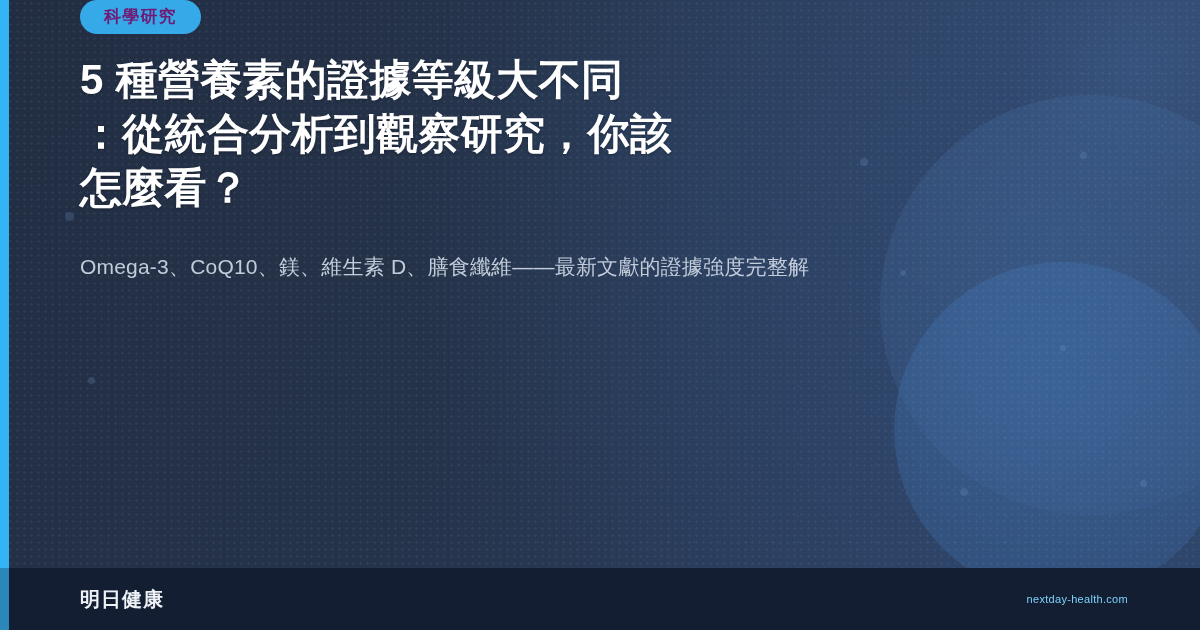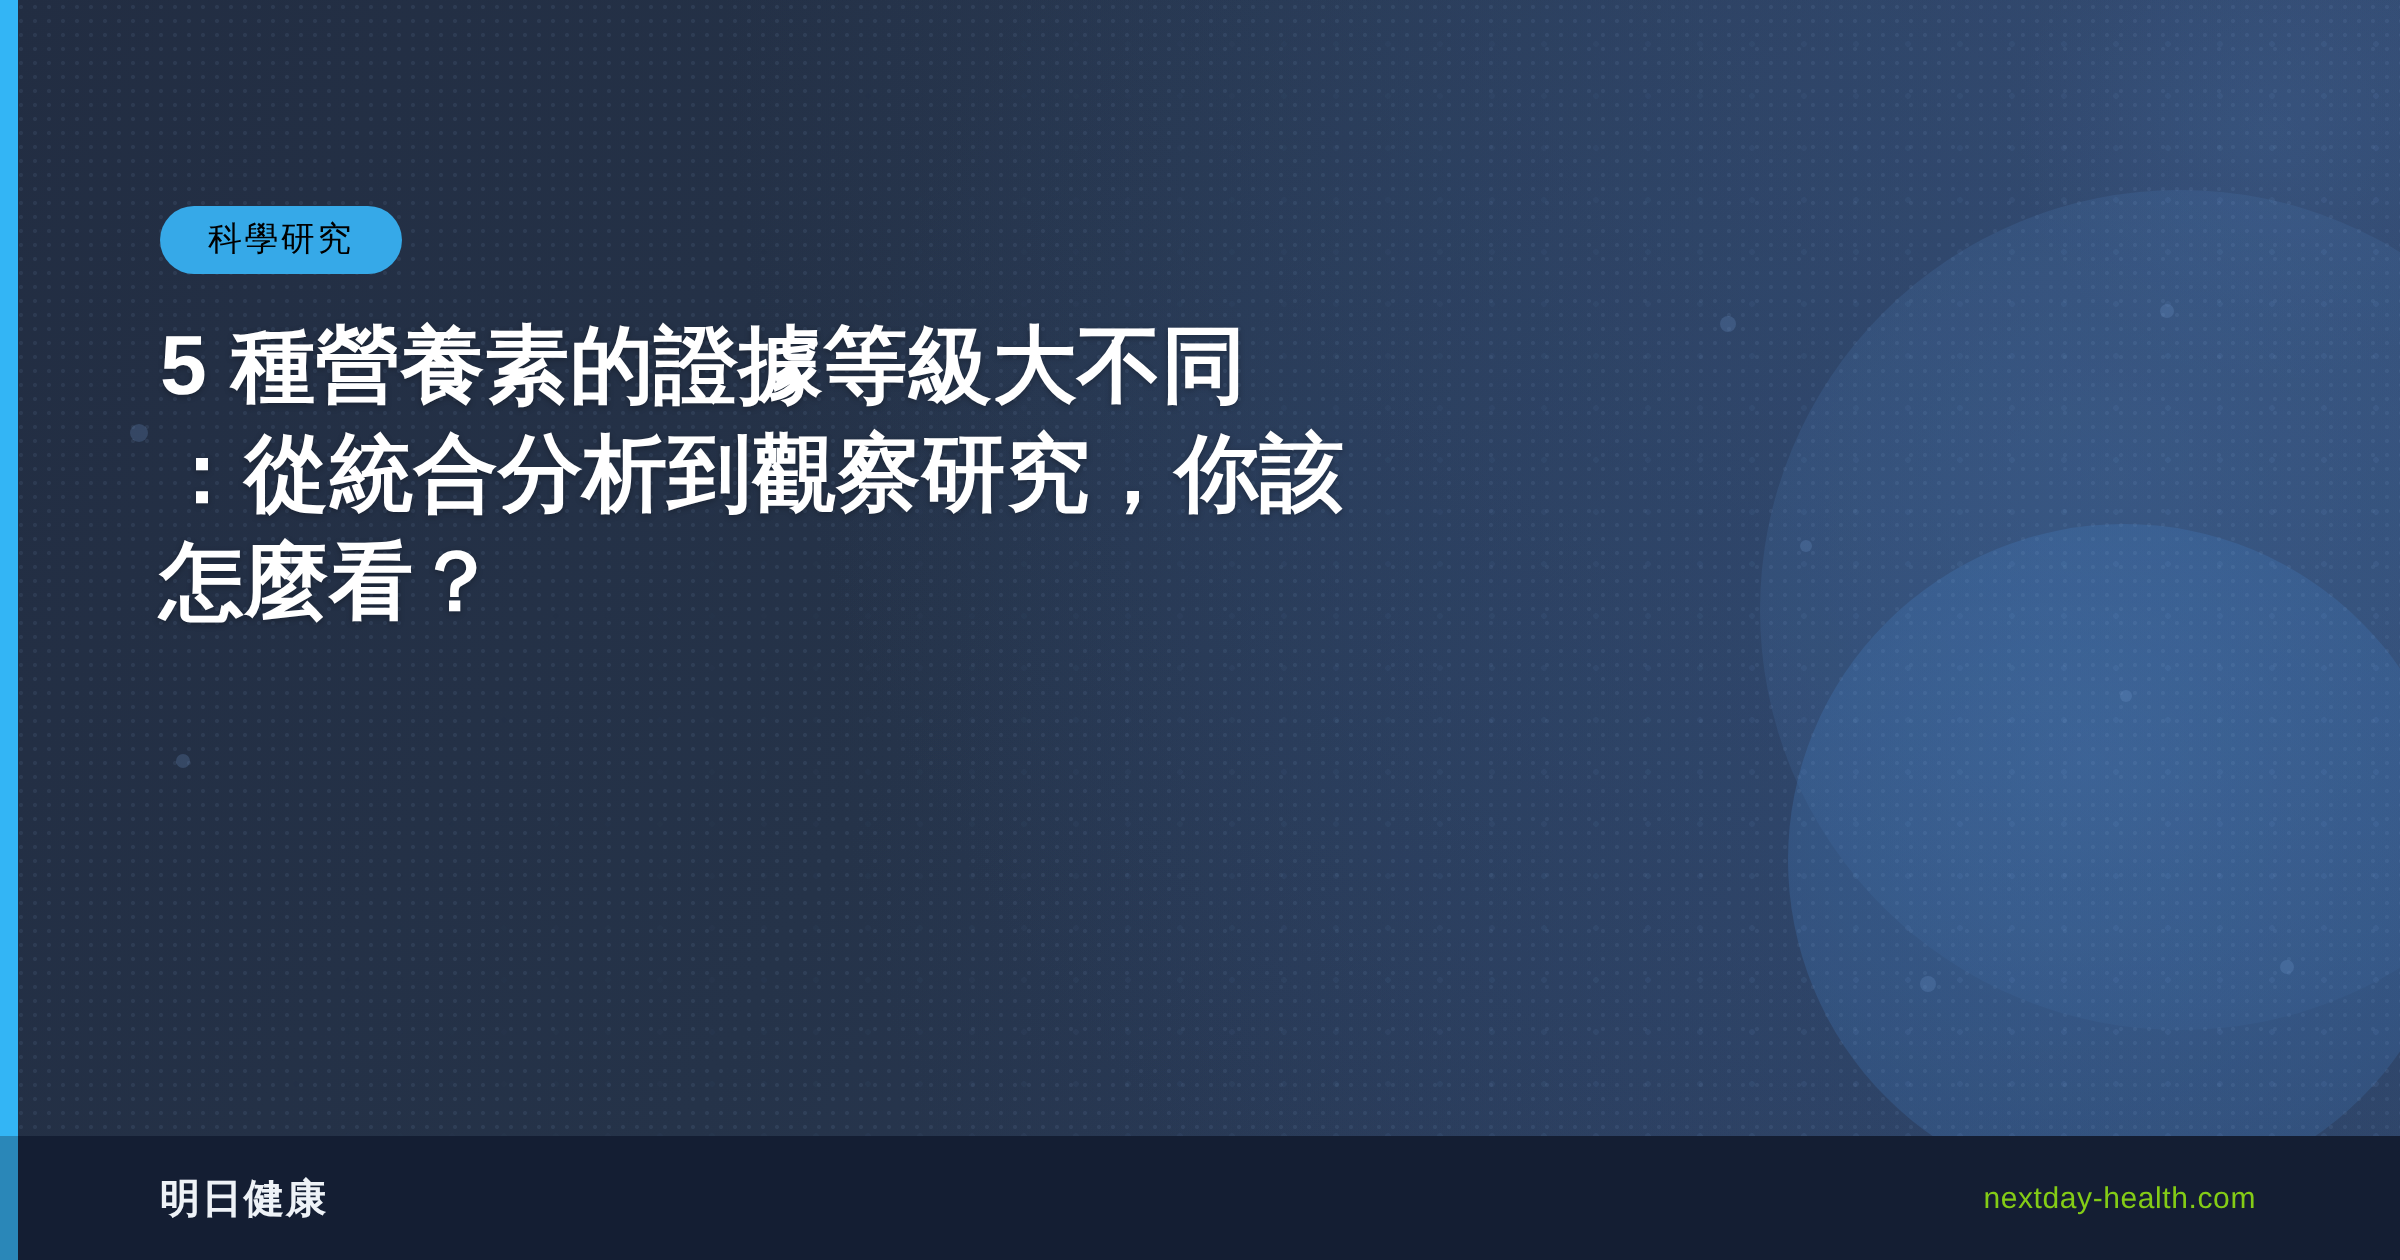--- a/index.html
+++ b/index.html
@@ -103,27 +103,26 @@
   .content {
     position: absolute;
     left: 80px;
     top: 0;
     width: 1000px;
     z-index: 4;
   }
 
   .badge {
     display: inline-block;
-    margin-top: 103px;
     padding: 8px 24px 9px;
     border-radius: 19px;
     background: #36a9e8;
-    color: #000000;
+    color: #701a75;
     font-size: 17px;
-    font-weight: normal;
+    font-weight: bold;
     letter-spacing: 1.2px;
     line-height: 1;
   }
 
   .title {
     margin: 19px 0 0 0;
     width: 720px;
     color: #ffffff;
     font-size: 42px;
     font-weight: bold;
@@ -164,22 +163,22 @@
     padding: 0 72px 0 80px;
     box-sizing: border-box;
   }
   .footer-brand {
     color: #eef2f7;
     font-size: 20px;
     font-weight: bold;
     letter-spacing: 1px;
   }
   .footer-domain {
-    color: #84cc16;
-    font-size: 15px;
+    color: #7dd3fc;
+    font-size: 11px;
     letter-spacing: 0.3px;
   }
 </style>
 </head>
 <body>
 
 <div class="og-card">
 
   <div class="deco-circle deco-circle-faint"></div>
   <div class="deco-circle deco-circle-outer"></div>
@@ -200,20 +199,21 @@
   <div class="accent-bar"></div>
   <div class="accent-bar-foot"></div>
 
   <div class="content">
     <div class="badge">科學研究</div>
 
     <h1 class="title">5 種營養素的證據等級大不同
 ：從統合分析到觀察研究，你該
 怎麼看？</h1>
 
+    <p class="subtitle">Omega-3、CoQ10、鎂、維生素 D、膳食纖維——最新文獻的證據強度完整解</p>
   </div>
 
   <div class="footer">
     <div class="footer-inner">
       <span class="footer-brand">明日健康</span>
       <span class="footer-domain">nextday-health.com</span>
     </div>
   </div>
 
 </div>

